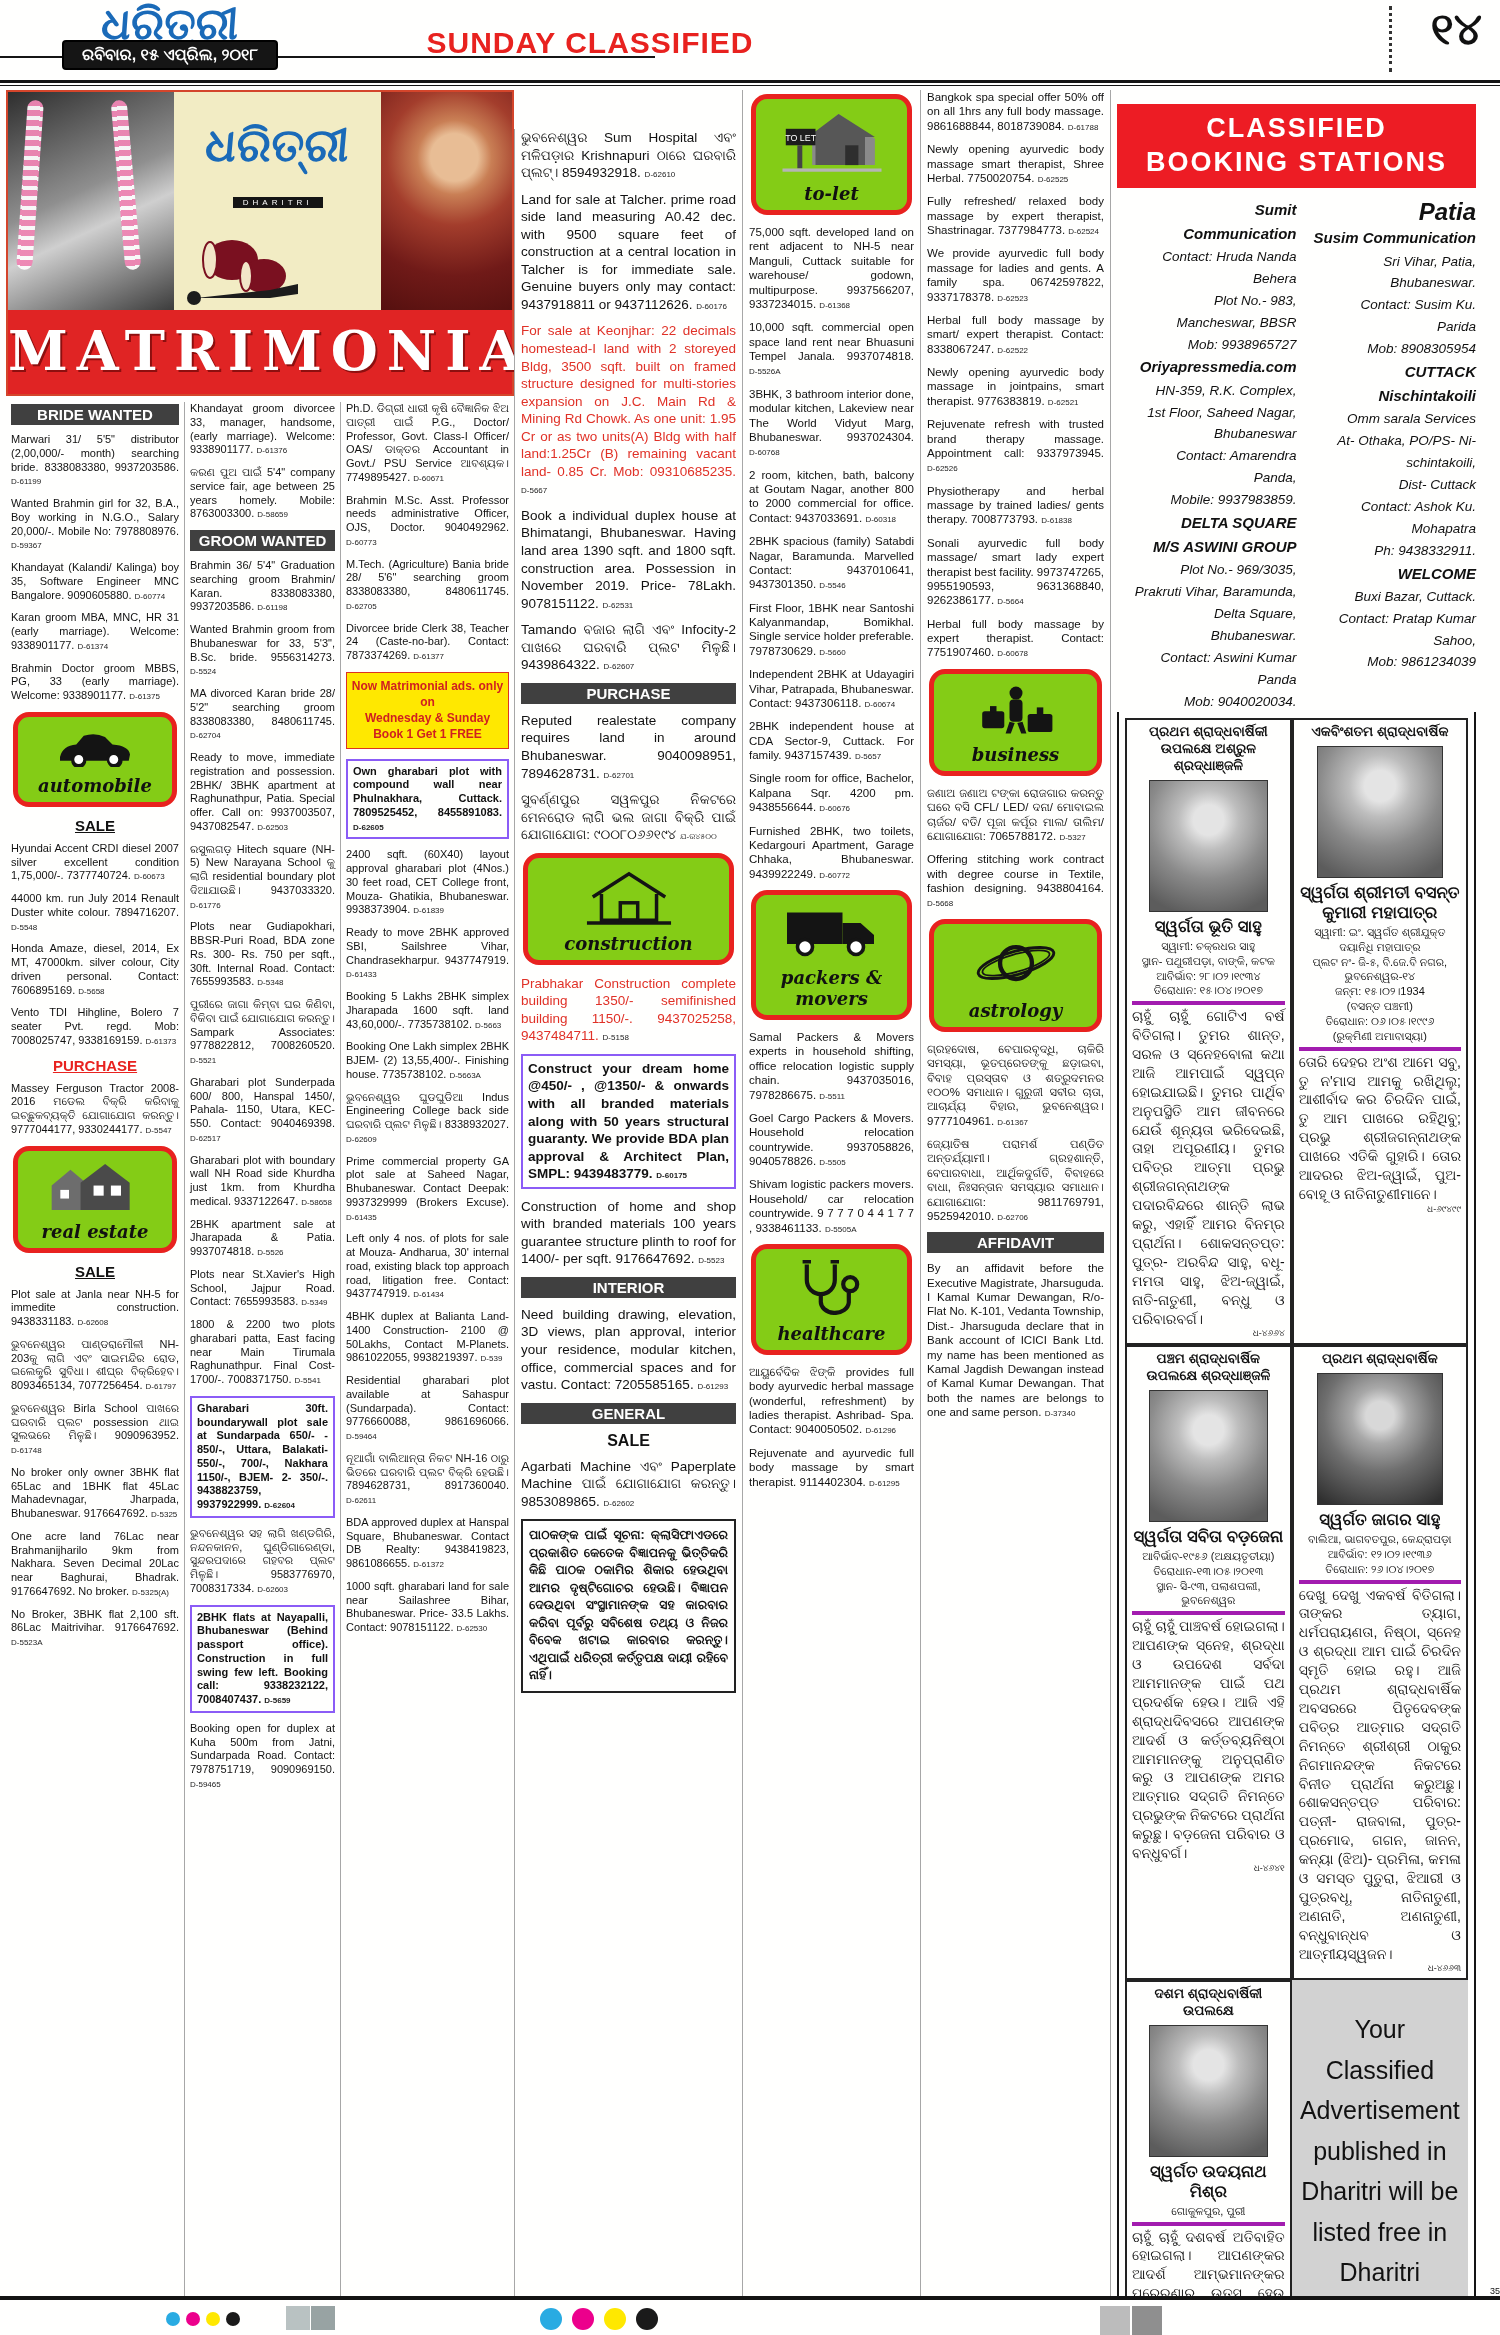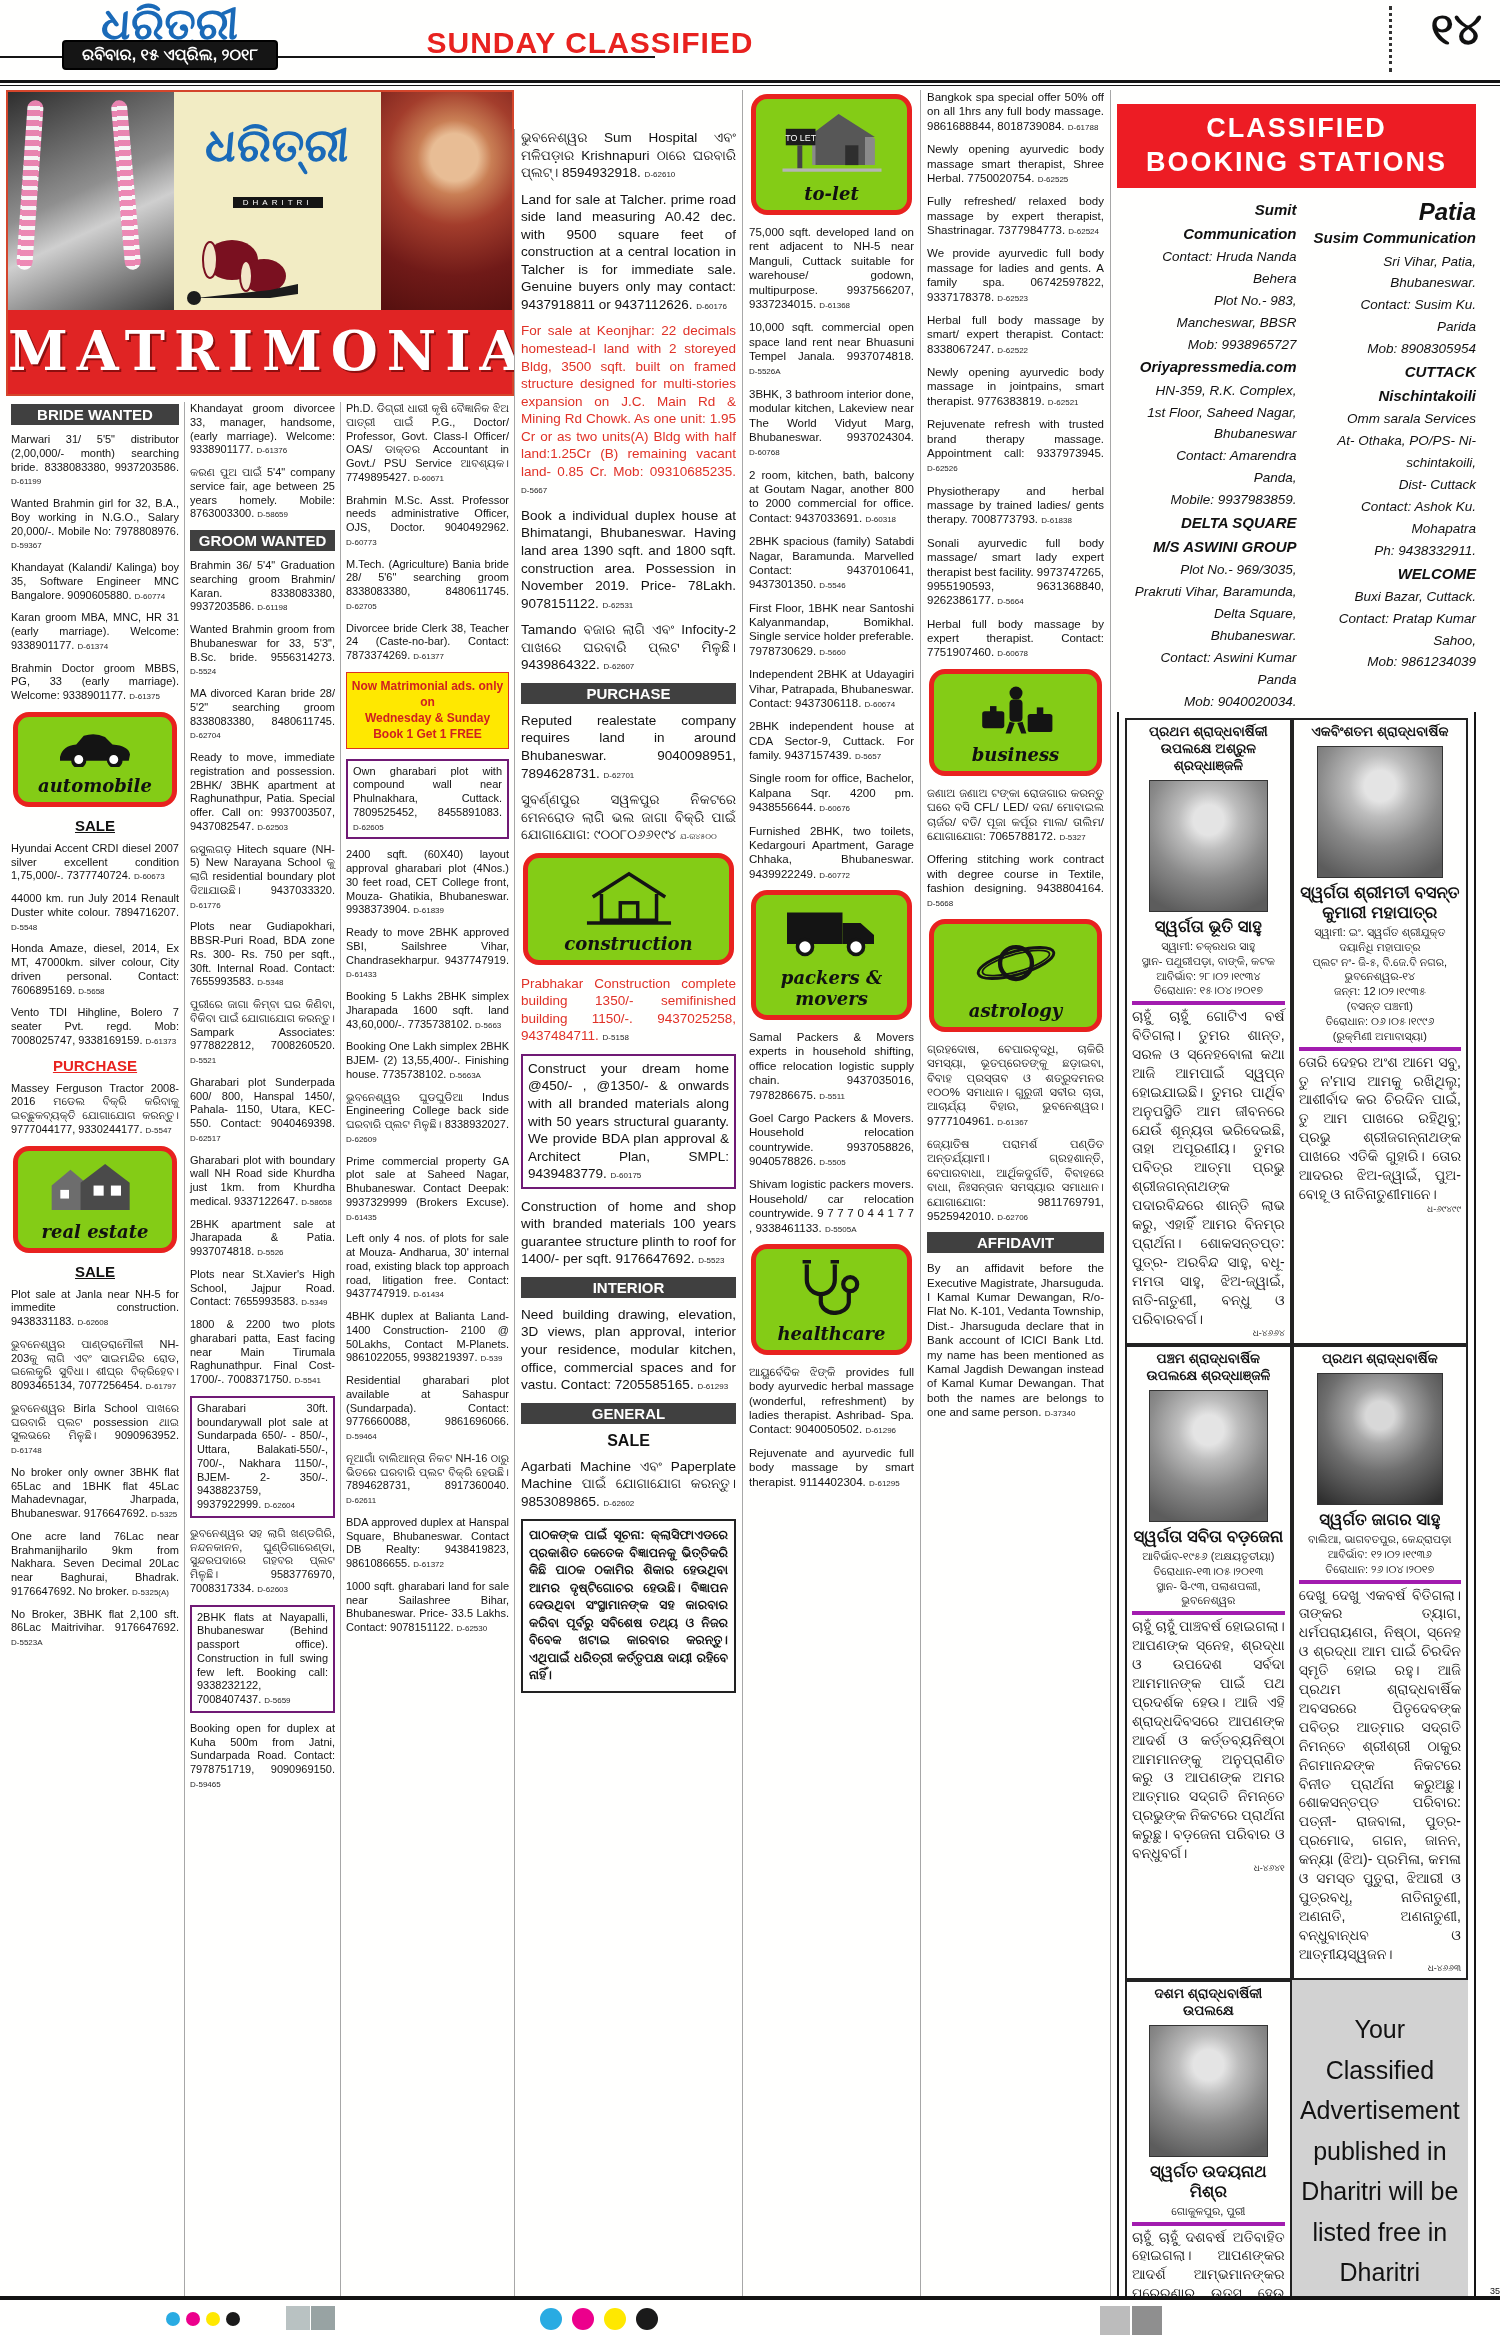--- a/index.html
+++ b/index.html
@@ -48,21 +48,21 @@
   #b-title{height:84px;background:#e02424;color:#fff;text-align:center;
         font-family:"DejaVu Serif",serif;font-weight:bold;font-size:54px;letter-spacing:9px;line-height:82px;
         text-shadow:2px 2px 0 #8d0f0f;}
   
   .ad{font-size:inherit;line-height:1.25;text-align:justify;margin:0 0 9px 0;}
   #col1 .ad,#col2 .ad,#col3 .ad{font-size:11px;}
   #col5 .ad,#col6 .ad{font-size:11.5px;}
   #col4 .ad{font-size:13.5px;line-height:1.3;}
   .ad .code{font-size:8px;color:#222;white-space:nowrap;}
   .ad.red{color:#e03127;}
-  .ad.boxed{border:2px solid #701a75;padding:4px 5px;font-weight:normal;}
+  .ad.boxed{border:2px solid #8b5cf6;padding:4px 5px;font-weight:bold;}
   .h-redbar{background:#404040;color:#fff;font-weight:bold;text-align:center;
         padding:2px 4px;margin:2px 0 8px 0;font-size:15px;}
   .h-underline{font-weight:bold;text-align:center;text-decoration:underline;font-size:15px;margin:4px 0 8px 0;}
   .h-underline.red{color:#e8221f;}
   .h-plain{font-weight:bold;text-align:center;font-size:16px;margin:2px 0 8px 0;}
   .cat-box{border:5px solid #e8221f;border-radius:16px;background:#84cc16;text-align:center;
         padding:10px 4px 6px 4px;margin:4px 2px 10px 2px;}
   .cat-box .cat-label{font-family:"DejaVu Serif",serif;font-style:italic;font-weight:bold;font-size:18px;margin-top:4px;}
   .notice-yellow{background:#ffe800;border:1px solid #d32;color:#d02020;font-weight:bold;text-align:center;
         font-size:12px;padding:5px 3px;margin:0 0 10px 0;line-height:1.35;}
@@ -390,21 +390,21 @@
               <div class="mem-para">ଚାହୁଁ ଚାହୁଁ ଗୋଟିଏ ବର୍ଷ ବିତିଗଲା। ତୁମର ଶାନ୍ତ, ସରଳ ଓ ସ୍ନେହବୋଳା କଥା ଆଜି ଆମପାଇଁ ସ୍ୱପ୍ନ ହୋଇଯାଇଛି। ତୁମର ପାର୍ଥିବ ଅନୁପସ୍ଥିତି ଆମ ଜୀବନରେ ଯେଉଁ ଶୂନ୍ୟତା ଭରିଦେଇଛି, ତାହା ଅପୂରଣୀୟ। ତୁମର ପବିତ୍ର ଆତ୍ମା ପ୍ରଭୁ ଶ୍ରୀଜଗନ୍ନାଥଙ୍କ ପଦାରବିନ୍ଦରେ ଶାନ୍ତି ଲାଭ କରୁ, ଏହାହିଁ ଆମର ବିନମ୍ର ପ୍ରାର୍ଥନା। ଶୋକସନ୍ତପ୍ତ: ପୁତ୍ର- ଅରବିନ୍ଦ ସାହୁ, ବଧୂ-ମମତା ସାହୁ, ଝିଅ-ଜ୍ୱାଇଁ, ନାତି-ନାତୁଣୀ, ବନ୍ଧୁ ଓ ପରିବାରବର୍ଗ।</div>
               <div class="mem-code">ଧ-୪୬୬୪</div>
             </div>
             <div class="mem-card">
               <div class="mem-head">ଏକବିଂଶତମ ଶ୍ରାଦ୍ଧବାର୍ଷିକ</div>
               <div class="mem-photo"></div>
               <div class="mem-name">ସ୍ୱର୍ଗତା ଶ୍ରୀମତୀ ବସନ୍ତ କୁମାରୀ ମହାପାତ୍ର</div>
               <div class="mem-line">ସ୍ୱାମୀ: ଇଂ. ସ୍ୱର୍ଗତ ଶ୍ରୀଯୁକ୍ତ ଦୟାନିଧି ମହାପାତ୍ର</div>
               <div class="mem-line">ପ୍ଲଟ ନଂ- ଜି-୫, ବି.ଜେ.ବି ନଗର,</div>
               <div class="mem-line">ଭୁବନେଶ୍ୱର-୧୪</div>
-              <div class="mem-line">ଜନ୍ମ: 12।୦୨।୧୯୩୫</div>
+              <div class="mem-line">ଜନ୍ମ: ୧୫।୦୨।1934</div>
               <div class="mem-line">(ବସନ୍ତ ପଞ୍ଚମୀ)</div>
               <div class="mem-line">ତିରୋଧାନ: ୦୬।୦୫।୧୯୯୬</div>
               <div class="mem-line">(ରୁକ୍ମିଣୀ ଅମାବାସ୍ୟା)</div>
               <div class="mem-para">ତୋରି ଦେହର ଅଂଶ ଆମେ ସବୁ, ତୁ ନ'ମାସ ଆମକୁ ରଖିଥିଲୁ; ଆଶୀର୍ବାଦ କର ଚିରଦିନ ପାଇଁ, ତୁ ଆମ ପାଖରେ ରହିଥିବୁ; ପ୍ରଭୁ ଶ୍ରୀଜଗନ୍ନାଥଙ୍କ ପାଖରେ ଏତିକି ଗୁହାରି। ତୋର ଆଦରର ଝିଅ-ଜ୍ୱାଇଁ, ପୁଅ-ବୋହୂ ଓ ନାତିନାତୁଣୀମାନେ।</div>
               <div class="mem-code">ଧ-୬୯୪୯୯</div>
             </div>
             <div class="mem-card">
               <div class="mem-head">ପଞ୍ଚମ ଶ୍ରାଦ୍ଧବାର୍ଷିକ ଉପଲକ୍ଷେ ଶ୍ରଦ୍ଧାଞ୍ଜଳି</div>
               <div class="mem-photo"></div>
               <div class="mem-name">ସ୍ୱର୍ଗତା ସବିତା ବଡ଼ଜେନା</div>

